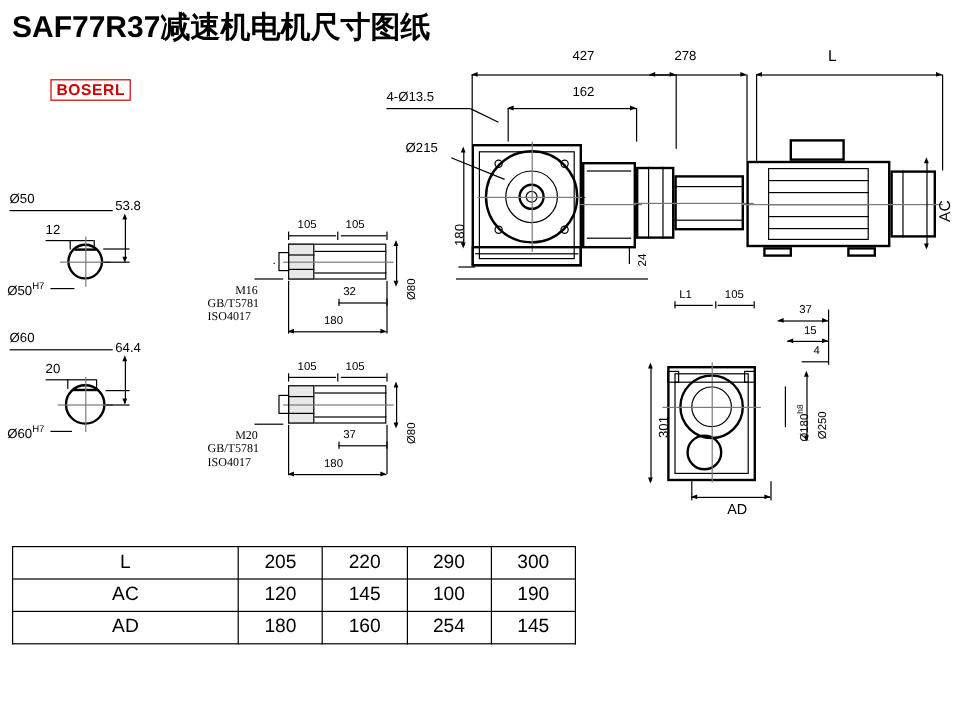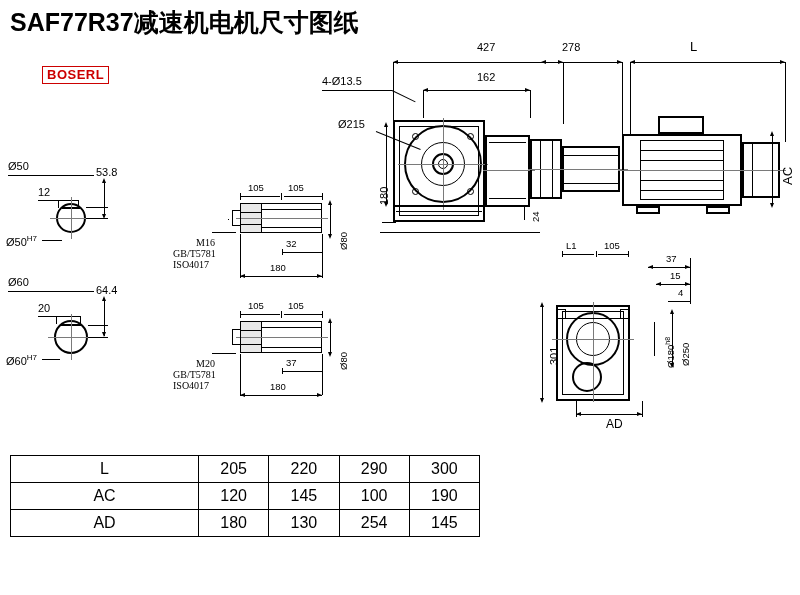--- a/index.html
+++ b/index.html
@@ -452,20 +452,20 @@
       <tr>
         <td class="lbl">AC</td>
         <td class="val">120</td>
         <td class="val">145</td>
         <td class="val">100</td>
         <td class="val">190</td>
       </tr>
       <tr>
         <td class="lbl">AD</td>
         <td class="val">180</td>
-        <td class="val">130</td>
+        <td class="val">160</td>
         <td class="val">254</td>
         <td class="val">145</td>
       </tr>
     </tbody>
   </table>
 
 </div>
 
 </body></html>

